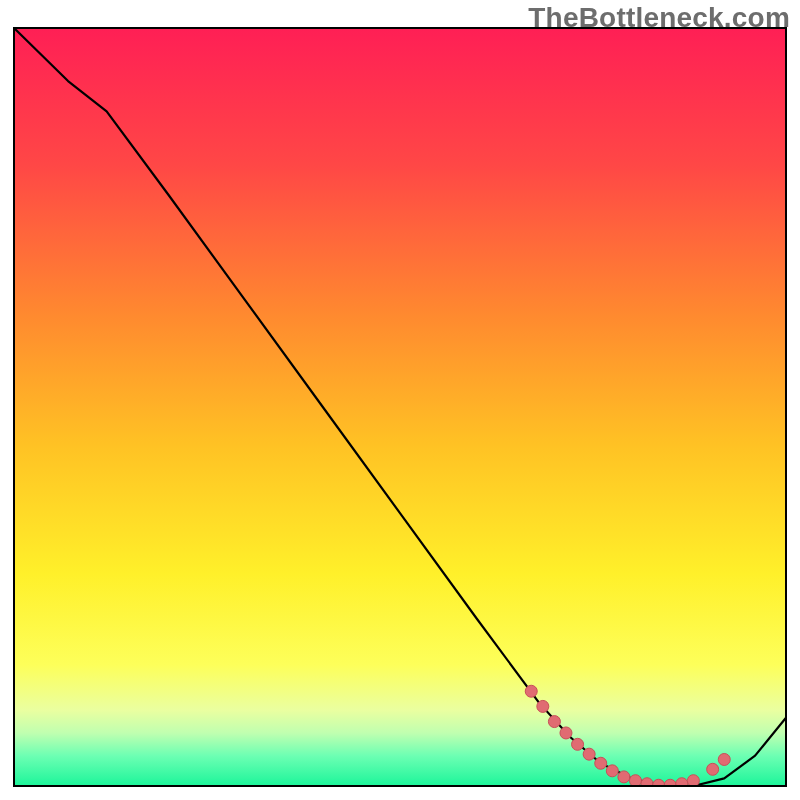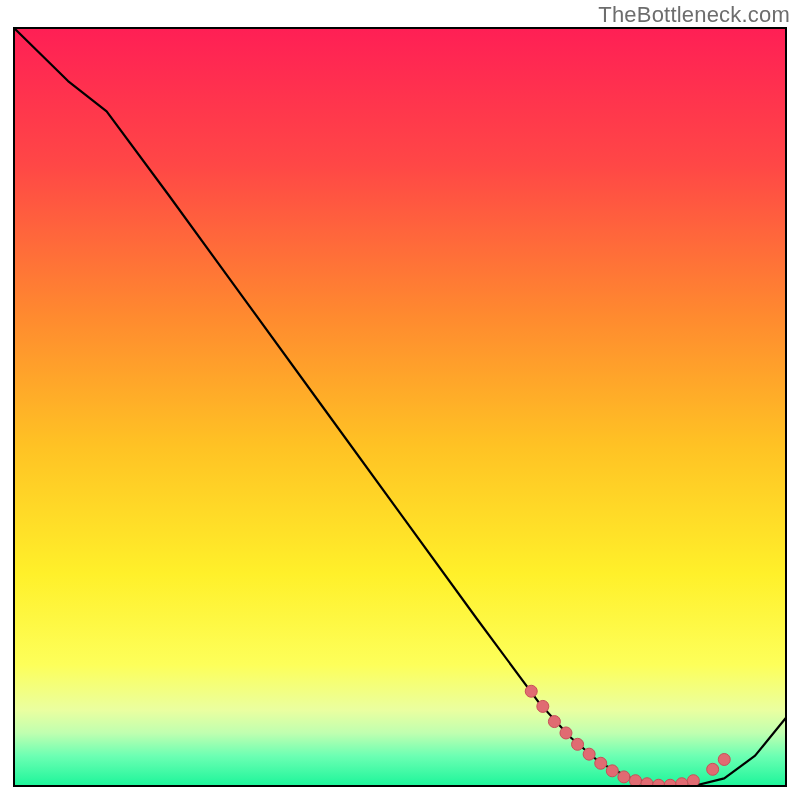--- a/index.html
+++ b/index.html
@@ -13,22 +13,22 @@
   }
   .stage {
     position: relative;
     width: 800px;
     height: 800px;
   }
   .watermark {
     position: absolute;
     top: 2px;
     right: 10px;
-    font-size: 22px;
-    font-weight: 400;
+    font-size: 28px;
+    font-weight: 700;
     color: #6d6d6d;
     letter-spacing: 0.2px;
     user-select: none;
     margin-left: 32px;
   }
   svg.plot {
     position: absolute;
     left: 0;
     top: 0;
     width: 800px;

